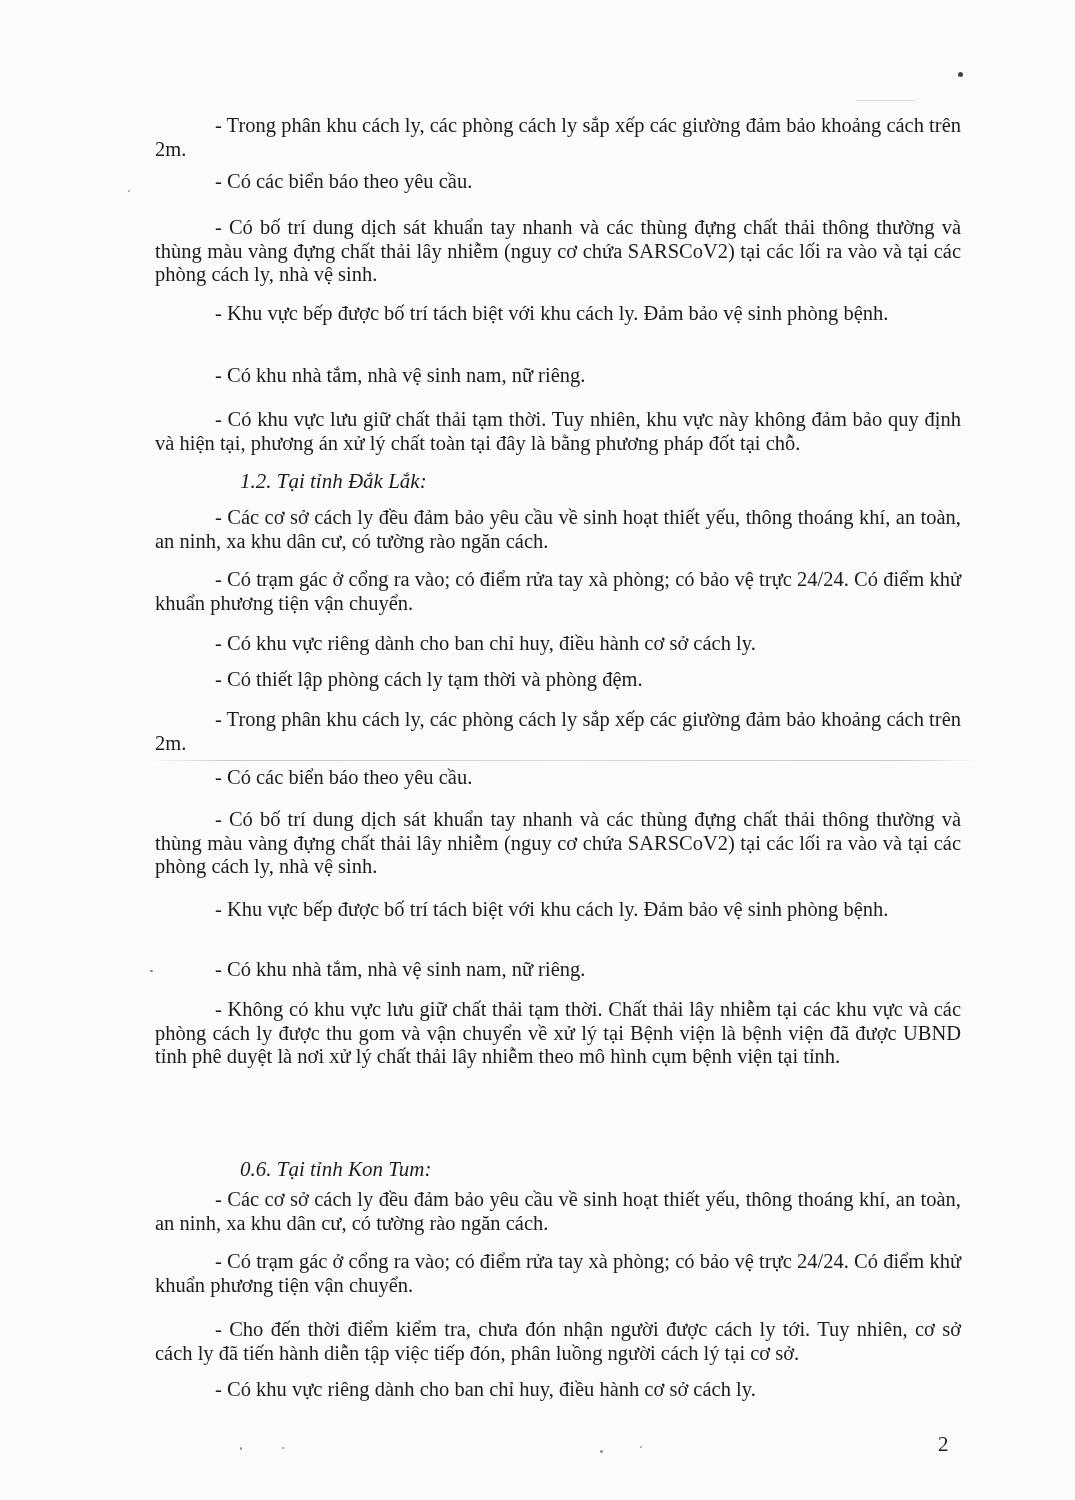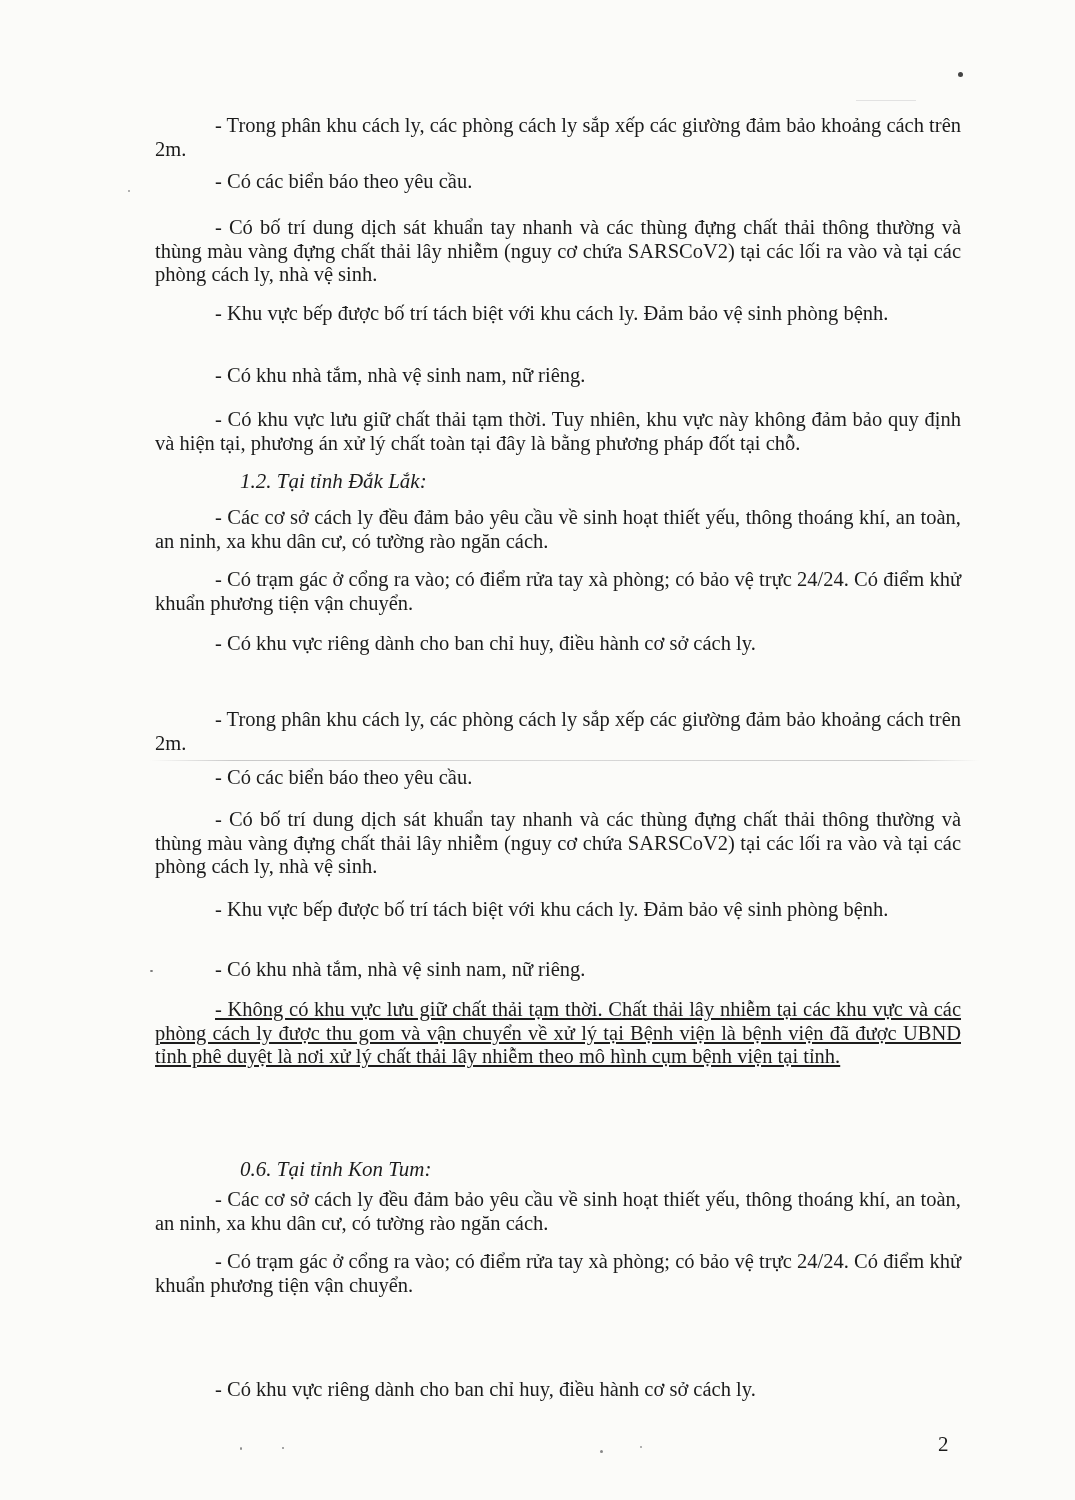--- a/index.html
+++ b/index.html
@@ -59,25 +59,27 @@
   <p class="para" style="top:114px;">- Trong phân khu cách ly, các phòng cách ly sắp xếp các giường đảm bảo khoảng cách trên 2m.</p>
   <p class="para" style="top:170px;">- Có các biển báo theo yêu cầu.</p>
   <p class="para" style="top:216px;">- Có bố trí dung dịch sát khuẩn tay nhanh và các thùng đựng chất thải thông thường và thùng màu vàng đựng chất thải lây nhiễm (nguy cơ chứa SARSCoV2) tại các lối ra vào và tại các phòng cách ly, nhà vệ sinh.</p>
   <p class="para" style="top:302px;">- Khu vực bếp được bố trí tách biệt với khu cách ly. Đảm bảo vệ sinh phòng bệnh.</p>
   <p class="para" style="top:364px;">- Có khu nhà tắm, nhà vệ sinh nam, nữ riêng.</p>
   <p class="para" style="top:408px;">- Có khu vực lưu giữ chất thải tạm thời. Tuy nhiên, khu vực này không đảm bảo quy định và hiện tại, phương án xử lý chất toàn tại đây là bằng phương pháp đốt tại chỗ.</p>
   <p class="heading" style="top:462px;">1.2. Tại tỉnh  Đắk Lắk:</p>
   <p class="para" style="top:506px;">- Các cơ sở cách ly đều đảm bảo yêu cầu về sinh hoạt thiết yếu, thông thoáng khí, an toàn, an ninh, xa khu dân cư, có tường rào ngăn cách.</p>
   <p class="para" style="top:568px;">- Có trạm gác ở cổng ra vào; có điểm rửa tay xà phòng; có bảo vệ trực 24/24. Có điểm khử khuẩn phương tiện vận chuyển.</p>
   <p class="para" style="top:632px;">- Có khu vực riêng dành cho ban chỉ huy, điều hành cơ sở cách ly.</p>
+  <p class="para" style="top:668px;">- Có thiết lập phòng cách ly tạm thời và phòng đệm.</p>
   <p class="para" style="top:708px;">- Trong phân khu cách ly, các phòng cách ly sắp xếp các giường đảm bảo khoảng cách trên 2m.</p>
   <p class="para" style="top:766px;">- Có các biển báo theo yêu cầu.</p>
   <p class="para" style="top:808px;">- Có bố trí dung dịch sát khuẩn tay nhanh và các thùng đựng chất thải thông thường và thùng màu vàng đựng chất thải lây nhiễm (nguy cơ chứa SARSCoV2) tại các lối ra vào và tại các phòng cách ly, nhà vệ sinh.</p>
   <p class="para" style="top:898px;">- Khu vực bếp được bố trí tách biệt với khu cách ly. Đảm bảo vệ sinh phòng bệnh.</p>
   <p class="para" style="top:958px;">- Có khu nhà tắm, nhà vệ sinh nam, nữ riêng.</p>
-  <p class="para" style="top:998px;text-decoration:underline;">- Không có khu vực lưu giữ chất thải tạm thời. Chất thải lây nhiễm tại các khu vực và các phòng cách ly được thu gom và vận chuyển về xử lý tại Bệnh viện là bệnh viện đã được UBND tỉnh phê duyệt là nơi xử lý chất thải lây nhiễm theo mô hình cụm bệnh viện tại tỉnh.</p>
+  <p class="para" style="top:998px;">- Không có khu vực lưu giữ chất thải tạm thời. Chất thải lây nhiễm tại các khu vực và các phòng cách ly được thu gom và vận chuyển về xử lý tại Bệnh viện là bệnh viện đã được UBND tỉnh phê duyệt là nơi xử lý chất thải lây nhiễm theo mô hình cụm bệnh viện tại tỉnh.</p>
   <p class="heading" style="top:1150px;">0.6. Tại tỉnh  Kon Tum:</p>
   <p class="para" style="top:1188px;">- Các cơ sở cách ly đều đảm bảo yêu cầu về sinh hoạt thiết yếu, thông thoáng khí, an toàn, an ninh, xa khu dân cư, có tường rào ngăn cách.</p>
   <p class="para" style="top:1250px;">- Có trạm gác ở cổng ra vào; có điểm rửa tay xà phòng; có bảo vệ trực 24/24. Có điểm khử khuẩn phương tiện vận chuyển.</p>
+  <p class="para" style="top:1318px;">- Cho đến thời điểm kiểm tra, chưa đón nhận người được cách ly tới. Tuy nhiên, cơ sở cách ly đã tiến hành diễn tập việc tiếp đón, phân luồng người cách lý tại cơ sở.</p>
   <p class="para" style="top:1378px;">- Có khu vực riêng dành cho ban chỉ huy, điều hành cơ sở cách ly.</p>
 
   <div class="page-number">2</div>
 </div>
 
 </body></html>

